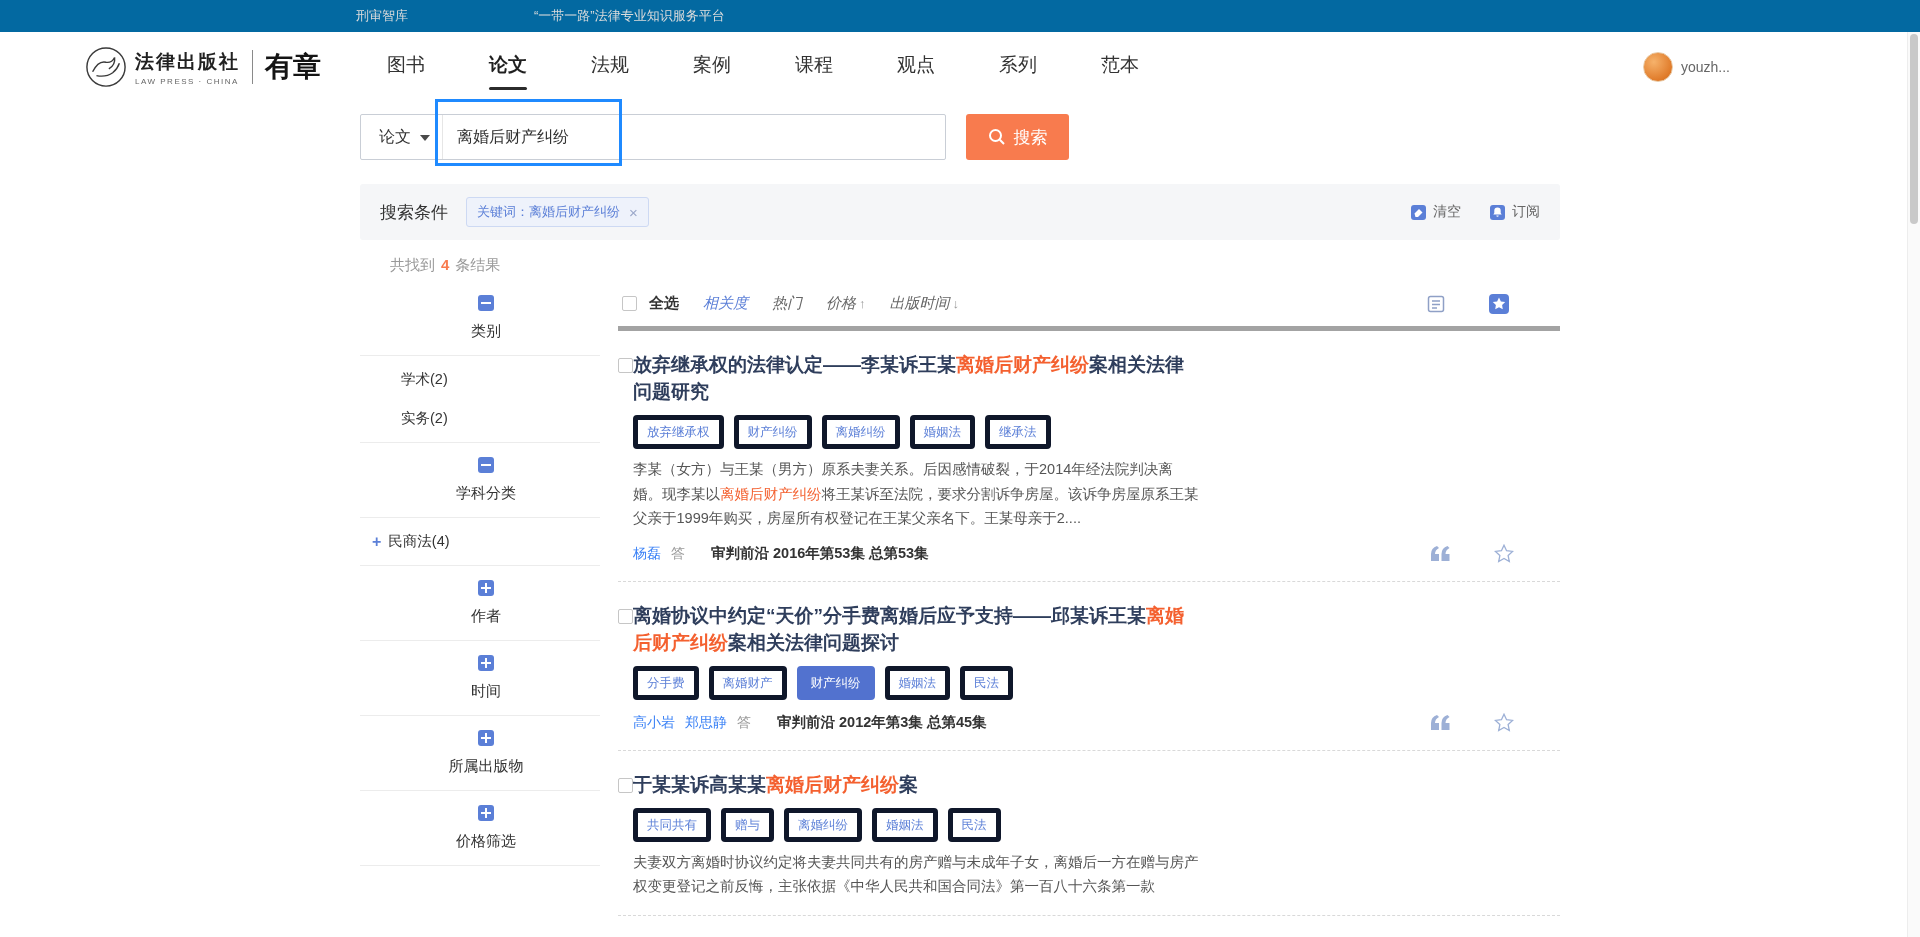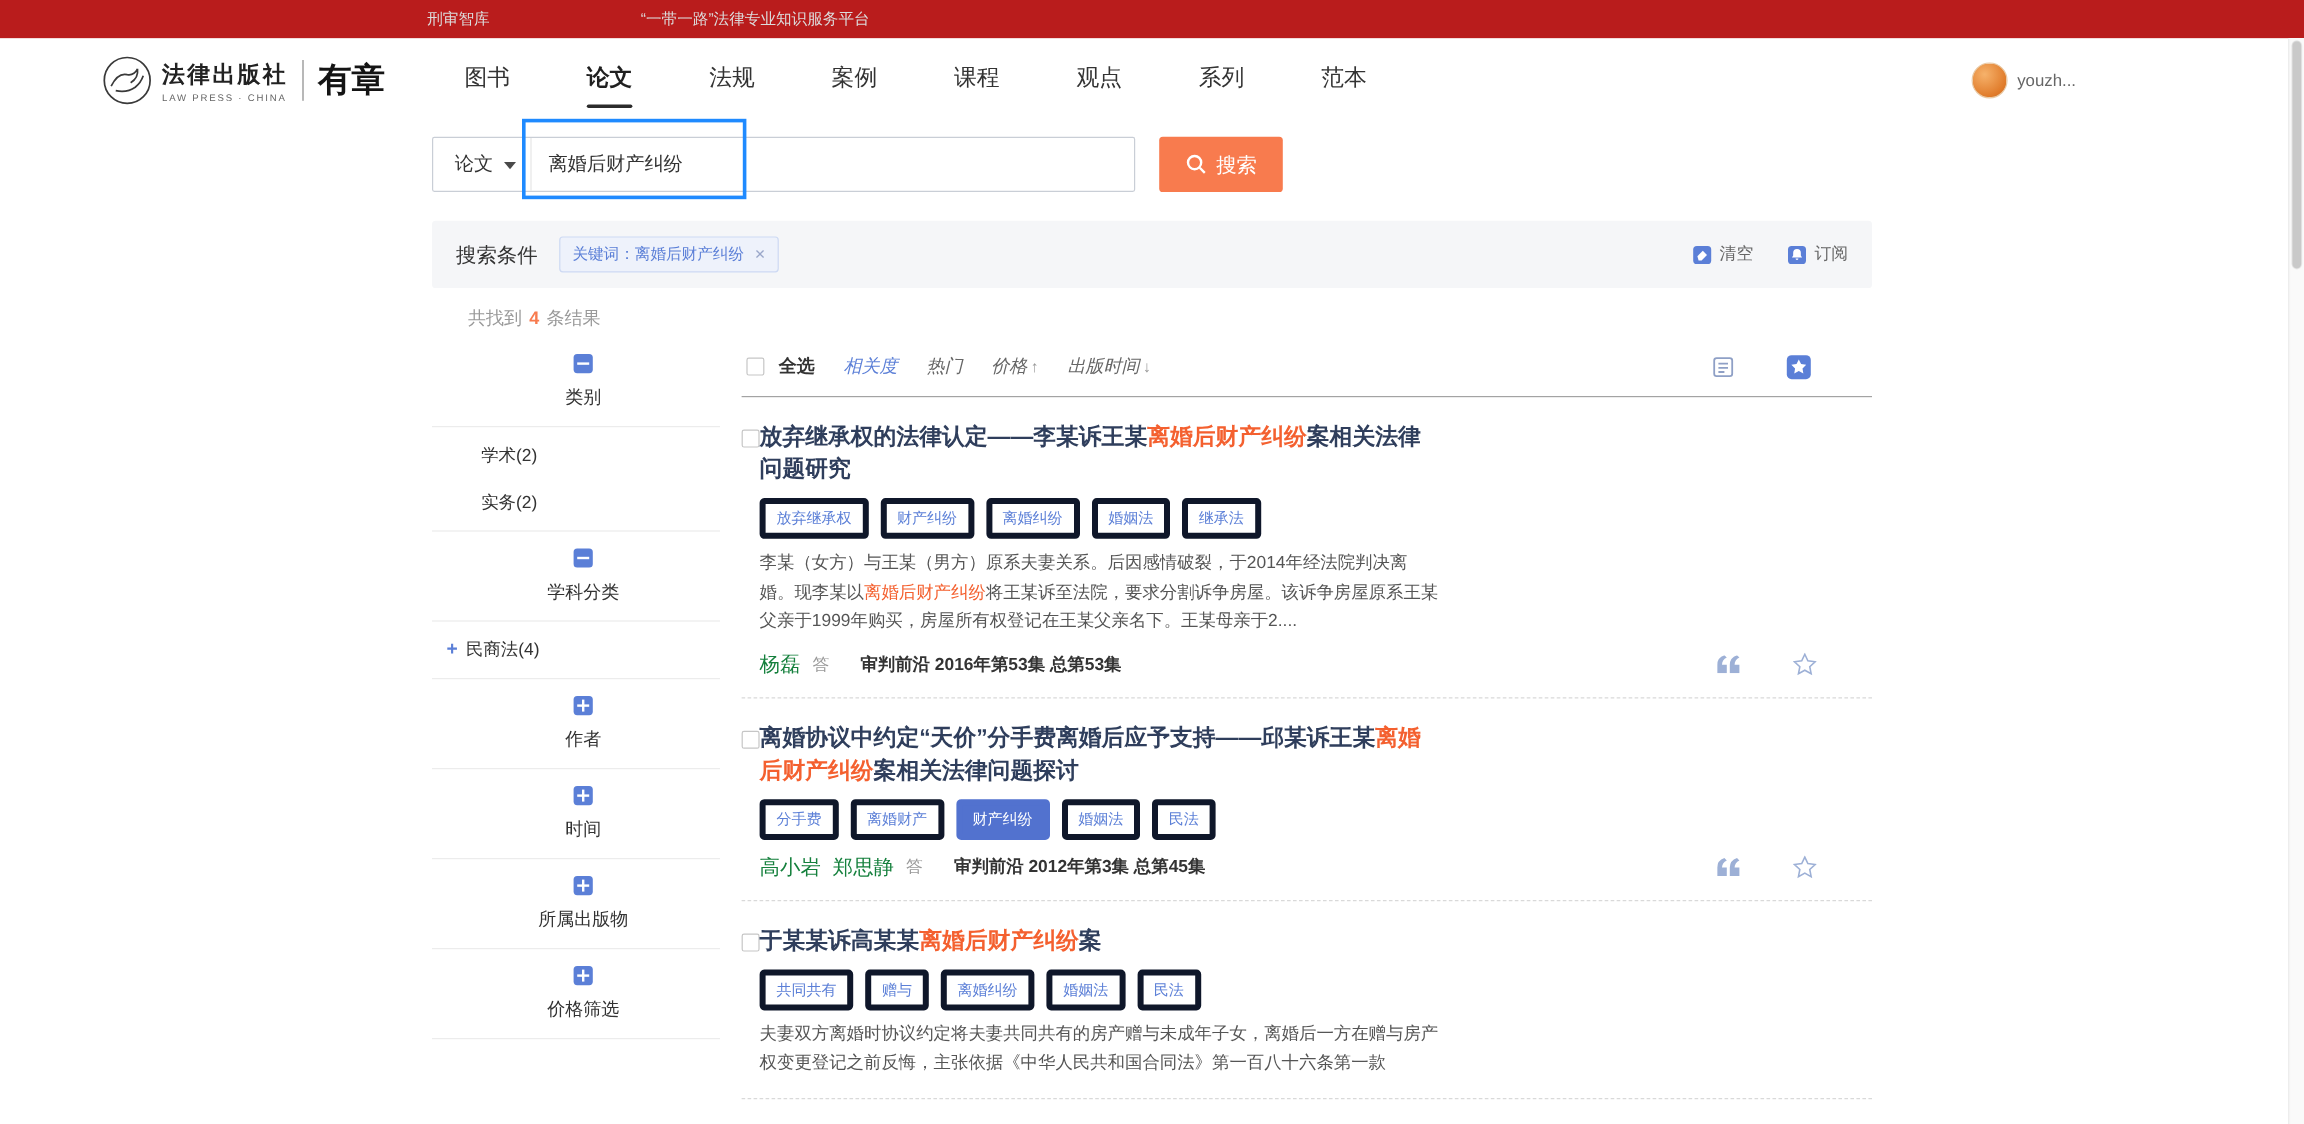--- a/index.html
+++ b/index.html
@@ -1,21 +1,21 @@
 <!DOCTYPE html>
 <html><head>
 <meta charset="utf-8">
 <style>
   * { margin:0; padding:0; box-sizing:border-box; }
   html,body { width:1920px; height:937px; overflow:hidden; background:#fff;
     font-family:"Liberation Sans","DejaVu Sans",sans-serif; color:#333; }
   a { text-decoration:none; color:inherit; }
 
   
-  .topbar { height:32px; background:#b91c1c; display:flex; align-items:center;
+  .topbar { height:32px; background:#0369a1; display:flex; align-items:center;
     gap:126px; padding-left:356px; }
   .topbar-link { color:#dcdcdc; font-size:13px; cursor:pointer; }
 
   
   .site-header { height:70px; display:flex; align-items:center; padding:0 190px 0 85px; background:#fff; }
   .logo { display:flex; align-items:center; cursor:pointer; }
   .logo-emblem { width:42px; height:42px; display:inline-flex; }
   .logo-text { display:flex; flex-direction:column; margin-left:8px; }
   .logo-text .cn { font-size:19px; font-weight:bold; letter-spacing:2px; color:#222;
     font-family:"Liberation Serif","DejaVu Serif",serif; }
@@ -77,21 +77,21 @@
   .sq.plus::after { content:""; position:absolute; top:3px; bottom:3px; left:7px; width:2px; background:#fff; }
   .side-items { padding:4px 0; border-bottom:1px solid #ececec; }
   .side-item { padding:10px 0 10px 41px; font-size:14.5px; color:#333; cursor:pointer; }
   .side-item.expandable { padding-left:12px; display:flex; align-items:center; gap:7px; }
   .plus-glyph { color:#5b7fd7; font-size:16px; font-weight:bold; line-height:1; }
 
   .results-col { flex:1; min-width:0; }
 
   
   .results-toolbar { display:flex; align-items:center; height:50px;
-    border-bottom:1px solid #a3a3a3; padding:0 4px; }
+    border-bottom:5px solid #a3a3a3; padding:0 4px; }
   .checkbox { width:15px; height:15px; border:1px solid #c6c6c6; border-radius:2px;
     background:#fff; display:inline-block; flex-shrink:0; cursor:pointer; }
   .select-all { font-size:15px; font-weight:bold; color:#333; margin-left:12px; cursor:pointer; }
   .sorts { display:flex; }
   .sort-item { font-size:15px; color:#666; margin-left:24px; cursor:pointer;font-style:italic; }
   .sort-item.active { color:#5b7fd7; }
   .sort-arrow { color:#999; margin-left:3px; font-size:13px; }
   .toolbar-icons { margin-left:auto; display:flex; align-items:center; gap:42px; padding-right:46px; }
   .tb-icon { display:inline-flex; cursor:pointer; }
 
@@ -102,21 +102,21 @@
   .result-title { max-width:566px; font-size:19px; line-height:27px; font-weight:600;
     color:#2f3e5c; cursor:pointer; }
   .result-title .hl { color:#f4602f; }
   .tags { max-width:566px; display:flex; flex-wrap:wrap; gap:10px; margin:10px 0 8px; }
   .tag { border:5px solid #0f172a; color:#5b7fd7; font-size:12.5px; line-height:16px;
     padding:4px 9px; border-radius:4px; cursor:pointer; white-space:nowrap; }
   .tag.solid { background:#5272cf; border-color:#5272cf; color:#fff; }
   .snippet { max-width:566px; font-size:14.5px; line-height:24.5px; color:#555; }
   .snippet .hl { color:#f4602f; }
   .meta-row { display:flex; align-items:center; margin-top:12px; height:22px; }
-  .author { color:#15803d; font-size:17px; margin-right:10px; cursor:pointer; }
+  .author { color:#3b82f6; font-size:14px; margin-right:10px; cursor:pointer; }
   .role { color:#999; font-size:14px; }
   .source { color:#333; font-weight:600; font-size:14.5px; margin-left:26px; cursor:pointer; }
   .meta-icons { margin-left:auto; display:flex; align-items:center; gap:44px; padding-right:46px; }
   .quote-icon, .star-icon { display:inline-flex; cursor:pointer; }
 
   
   .fake-scrollbar { position:fixed; top:32px; right:0; bottom:0; width:13px;
     background:#fafafa; border-left:1px solid #ededed; z-index:60; cursor:pointer; }
   .fake-scrollbar .thumb { position:absolute; top:2px; left:2px; width:8px; height:190px;
     background:#c9c9c9; border-radius:4px; cursor:pointer; }

